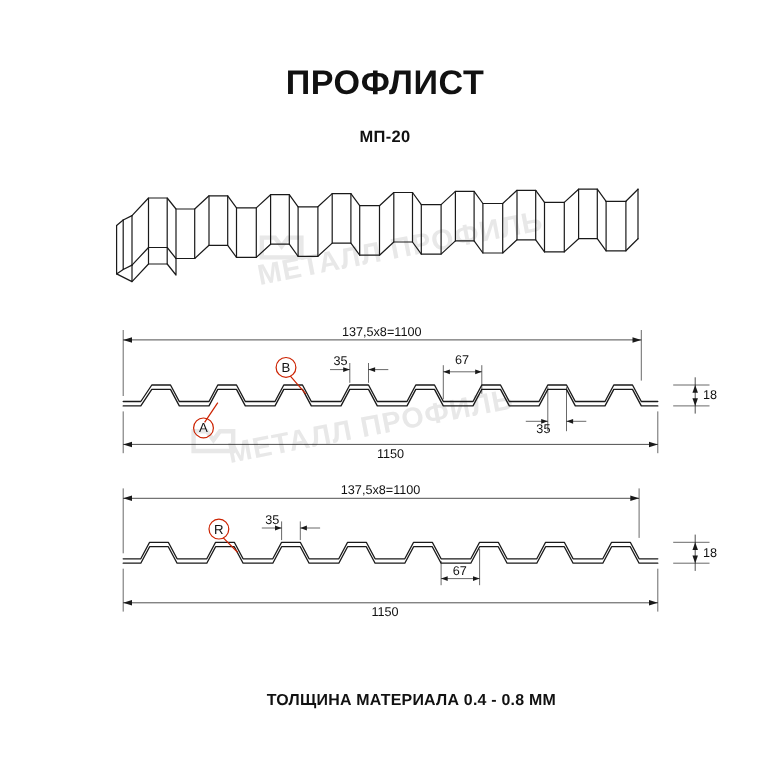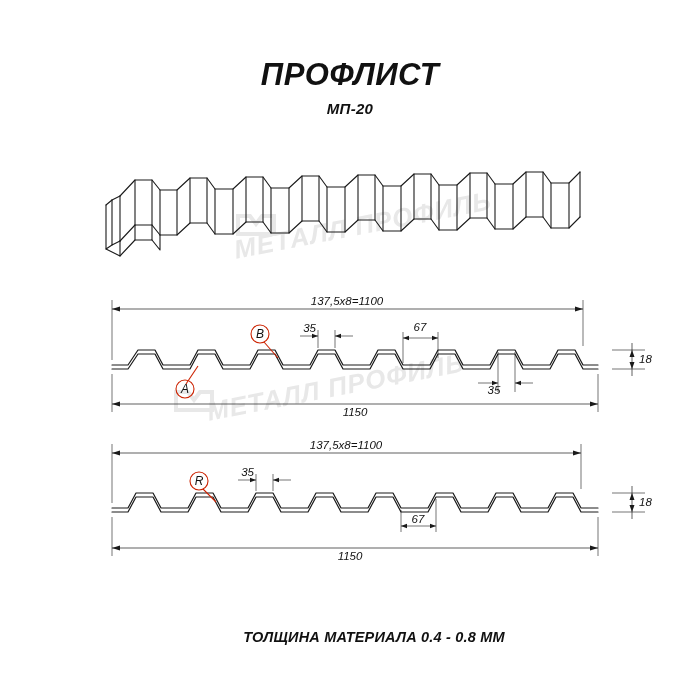--- a/index.html
+++ b/index.html
@@ -12,41 +12,40 @@
     height: 700px;
     font-family: "Liberation Sans", sans-serif;
     color: #1a1a1a;
     position: relative;
     overflow: hidden;
   }
   .sheet {
     position: relative;
     width: 684px;
     height: 700px;
-    font-style: italic;
   }
   .title-block {
     position: absolute;
     top: 58px;
     left: 0;
     width: 700px;
     text-align: center;
   }
   .title-main {
     font-size: 31px;
     font-weight: bold;
     letter-spacing: 0.5px;
     color: #111111;
     line-height: 34px;
   }
   .title-sub {
     font-size: 15px;
     font-weight: bold;
     color: #111111;
-    margin-top: 8px;
+    margin-top: 24px;
     letter-spacing: 0.3px;
   }
   .footer-note {
     position: absolute;
     bottom: 55px;
     left: 0;
     width: 700px;
     text-align: center;
     font-size: 14.5px;
     font-weight: bold;

